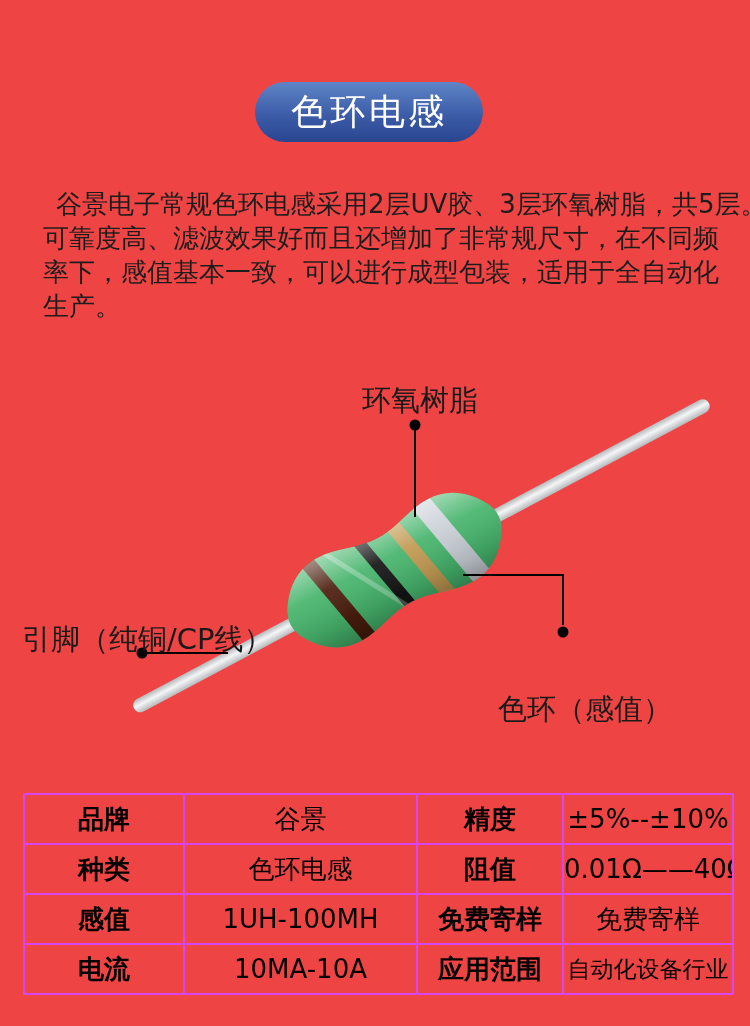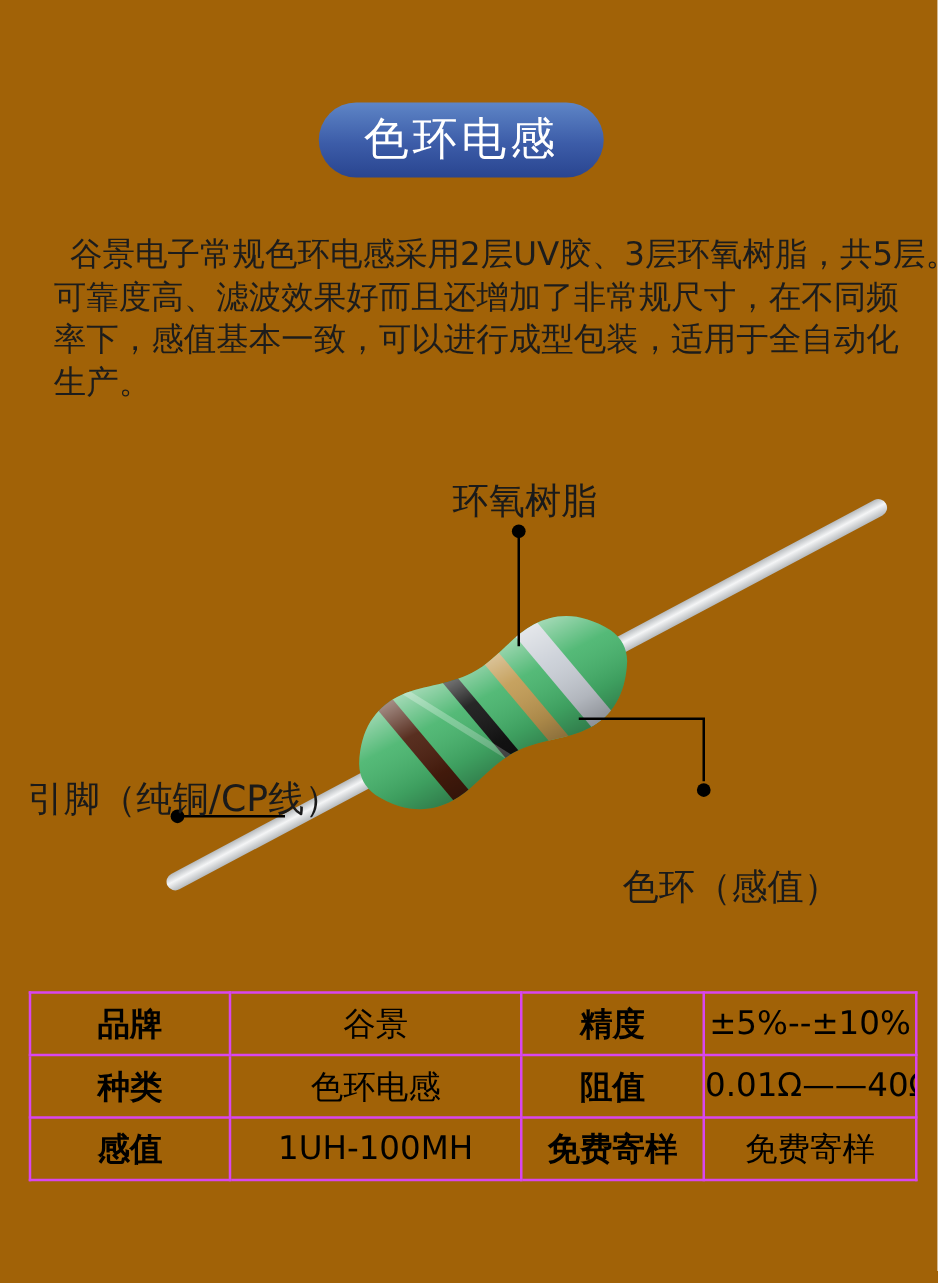--- a/index.html
+++ b/index.html
@@ -5,21 +5,21 @@
   html, body {
     margin: 0;
     padding: 0;
     background: #ffffff;
     font-family: "DejaVu Sans", "Liberation Sans", sans-serif;
   }
   .page {
     position: relative;
     width: 750px;
     height: 1026px;
-    background: #a16207;
+    background: #ef4444;
     overflow: hidden;
     color: #1c1c1c;
   }
   
   .badge {
     position: absolute;
     left: 255px;
     top: 82px;
     width: 228px;
     height: 60px;
@@ -174,16 +174,22 @@
         <td>色环电感</td>
         <th>阻值</th>
         <td>0.01Ω——40Ω</td>
       </tr>
       <tr>
         <th>感值</th>
         <td>1UH-100MH</td>
         <th>免费寄样</th>
         <td>免费寄样</td>
       </tr>
+      <tr>
+        <th>电流</th>
+        <td>10MA-10A</td>
+        <th>应用范围</th>
+        <td class="snug">自动化设备行业</td>
+      </tr>
     </tbody>
   </table>
 
 </div>
 
 </body></html>

